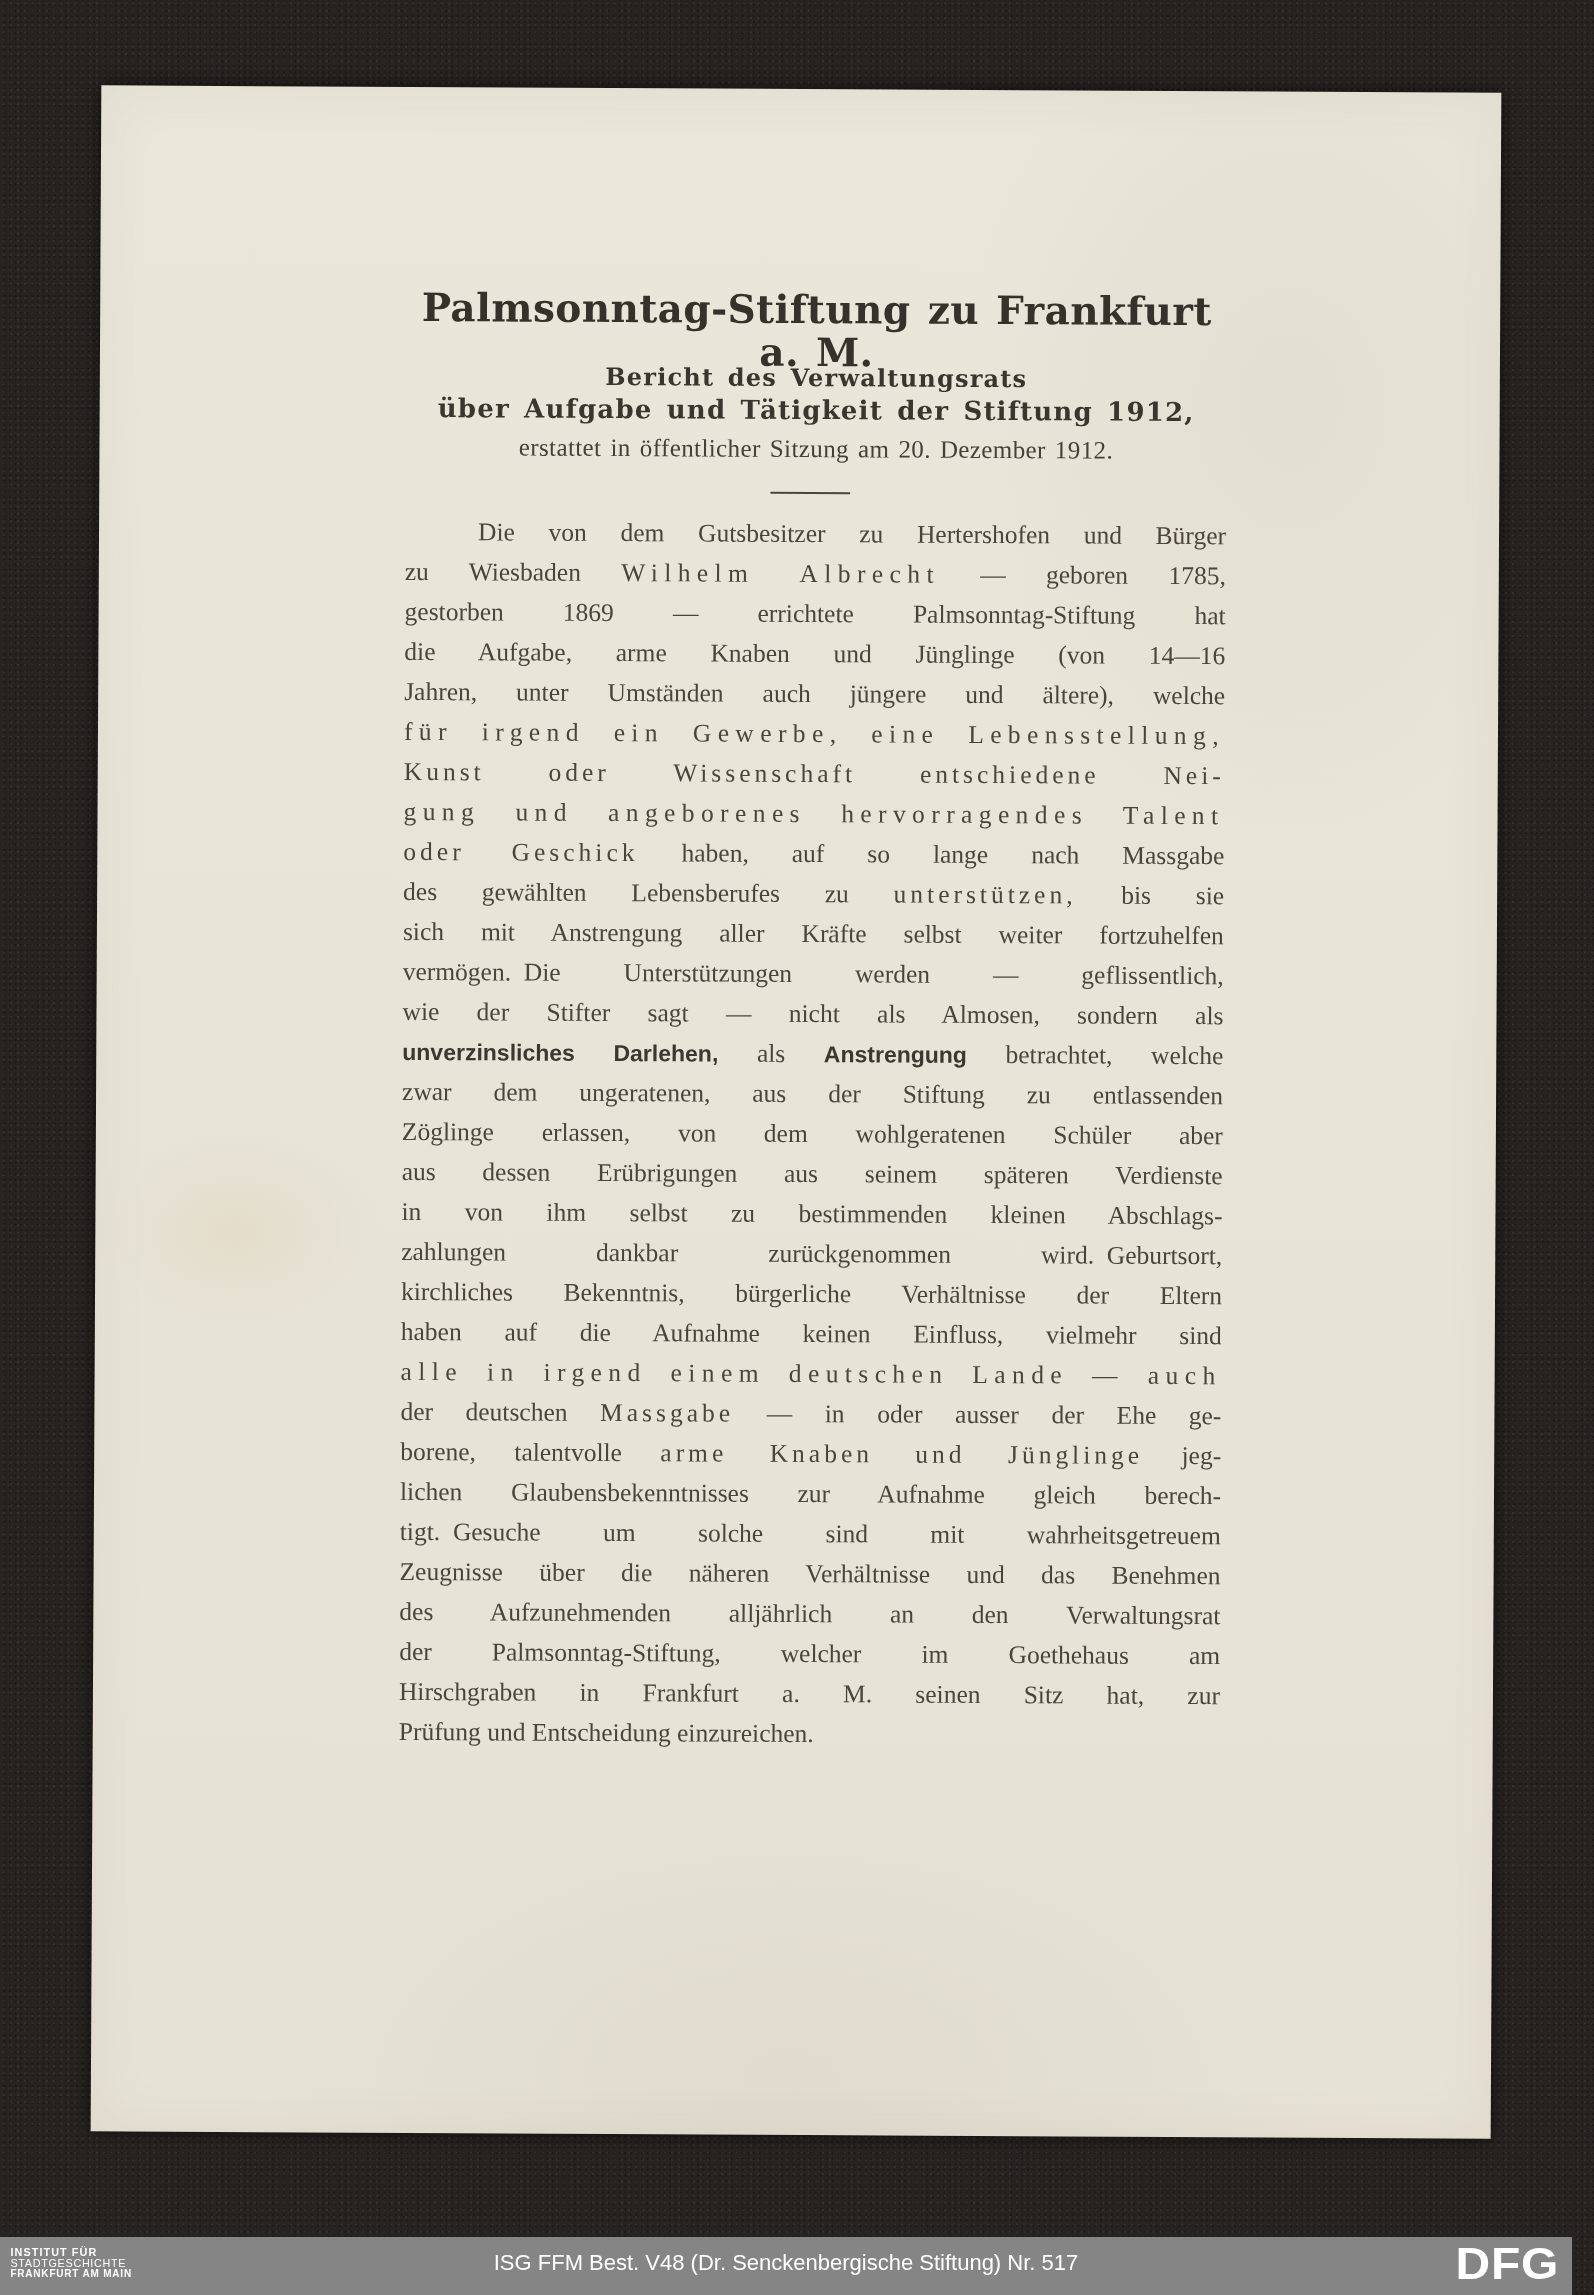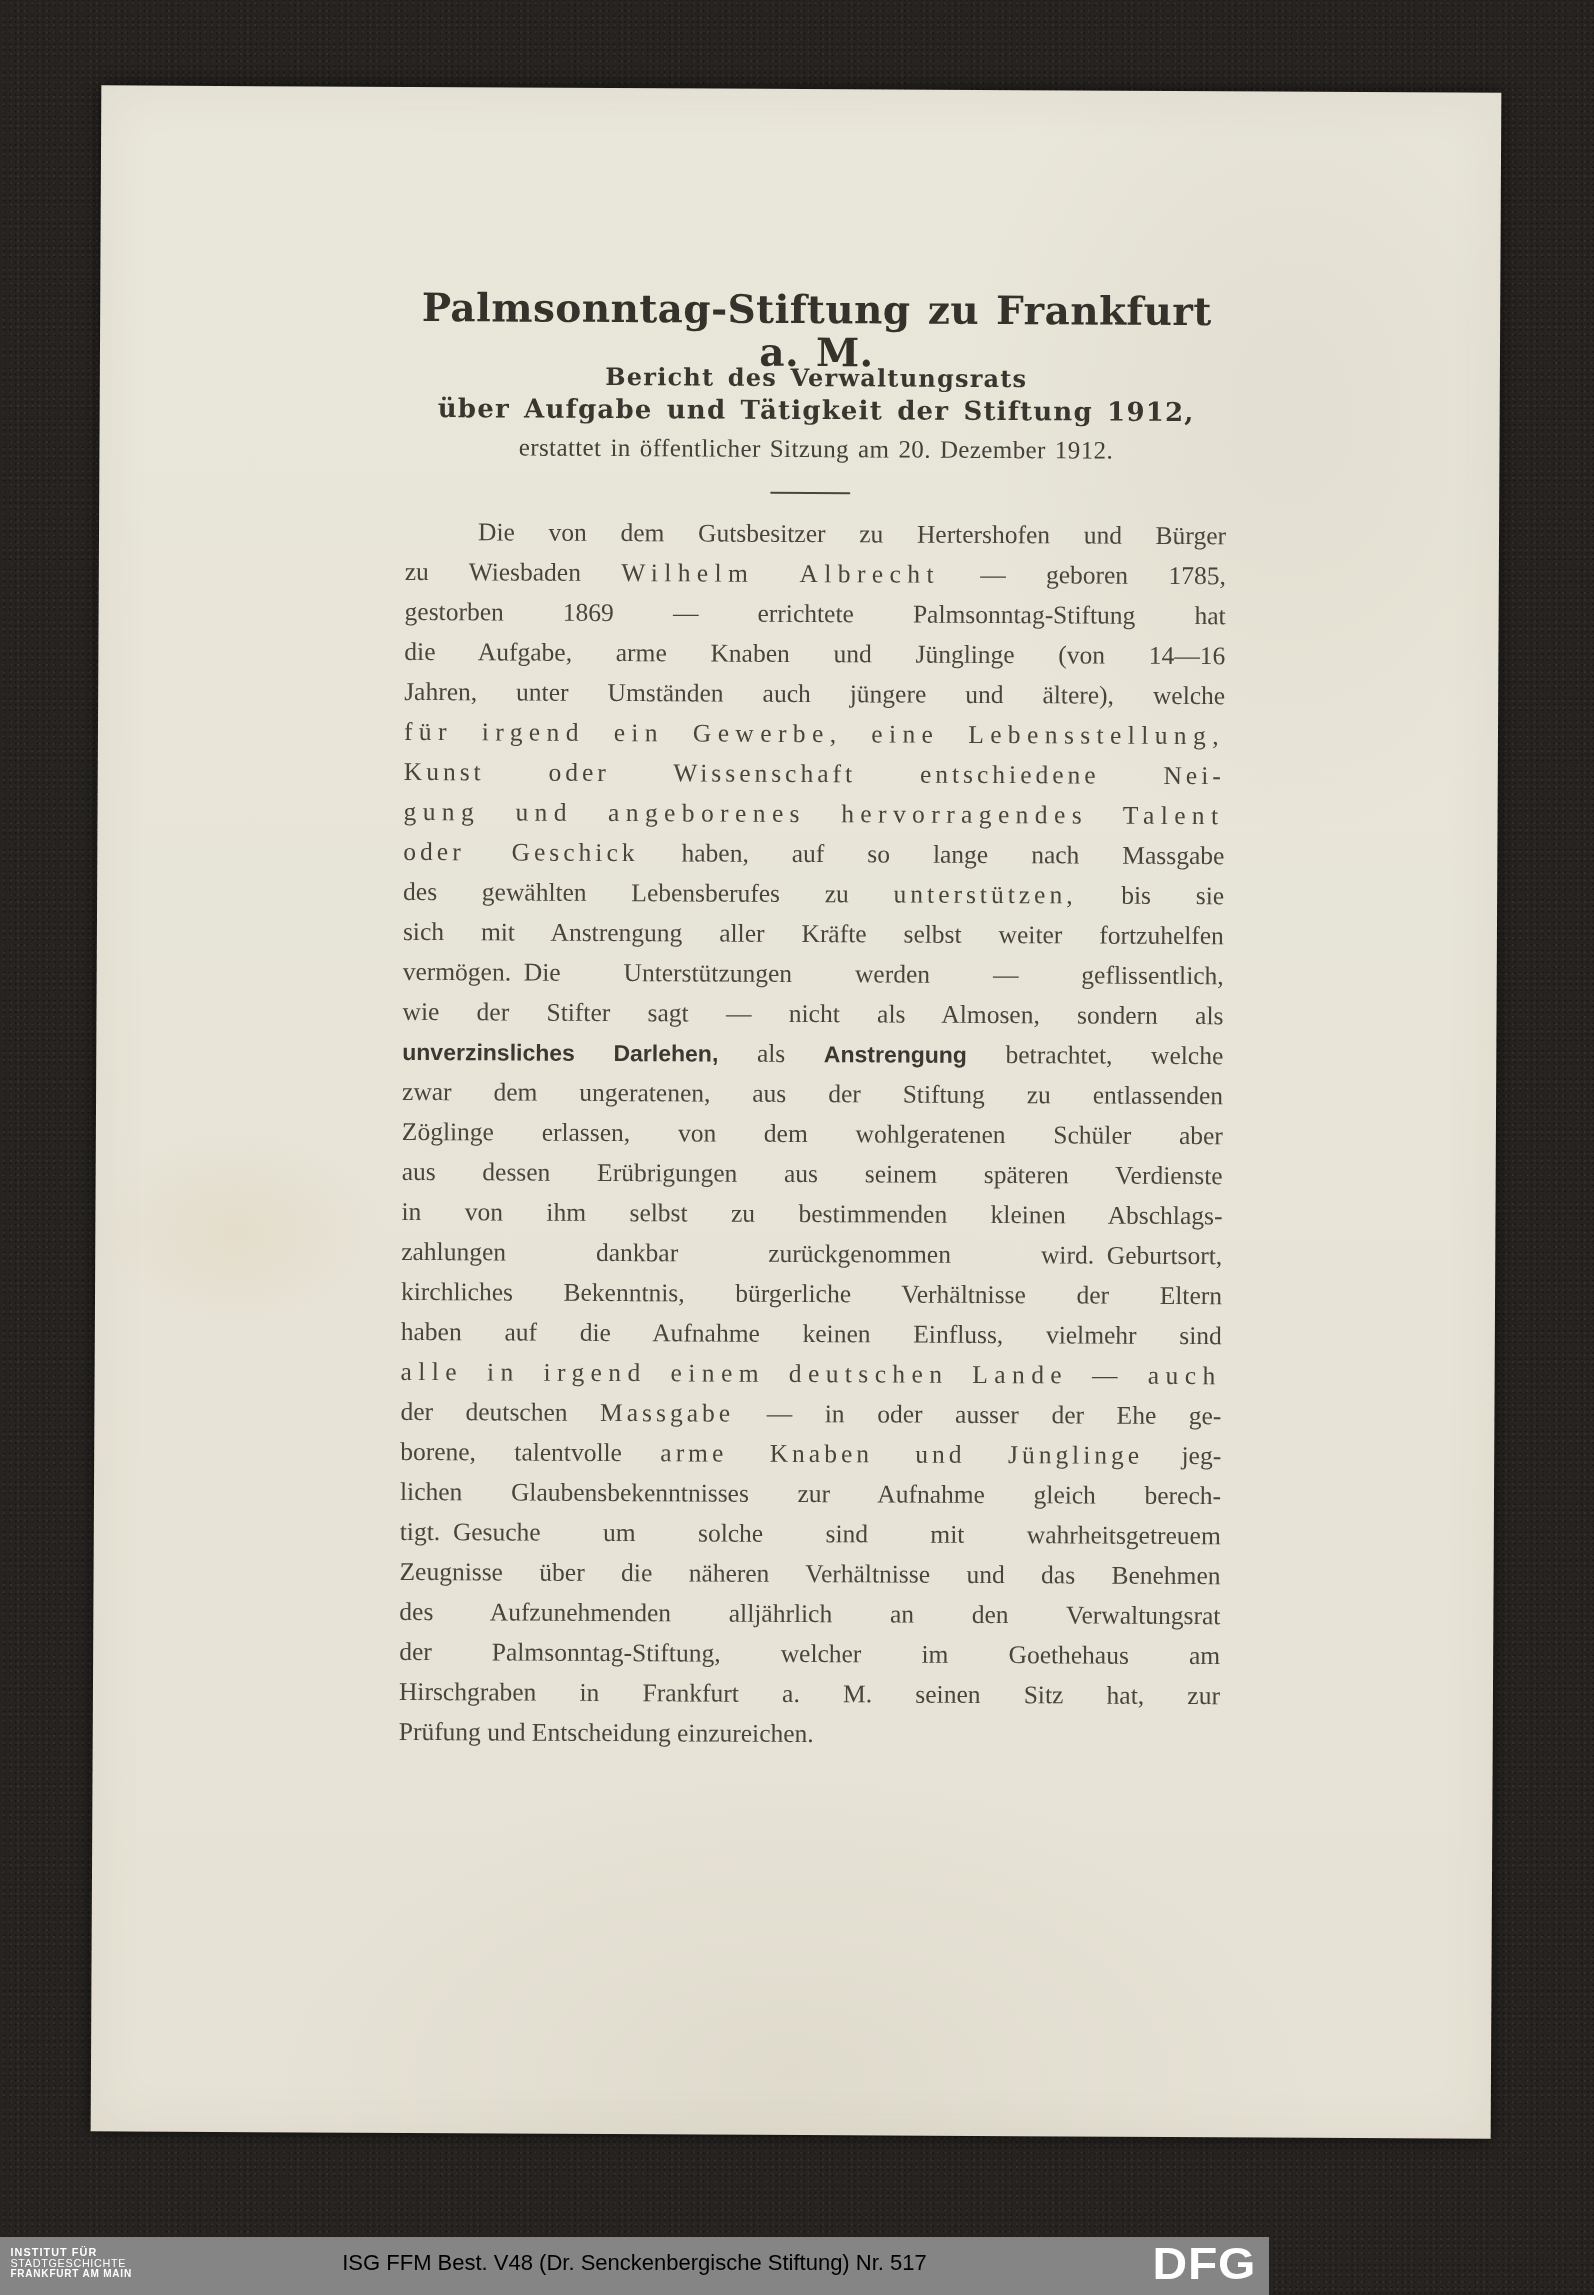--- a/index.html
+++ b/index.html
@@ -55,33 +55,33 @@
   .line{
     height:40px;line-height:40px;white-space:nowrap;
     text-align:justify;text-align-last:justify;
   }
   .line.indent{text-indent:73px;}
   .line.flush{text-align-last:left;}
   .sp1{letter-spacing:4px;}
   .sp2{letter-spacing:6.4px;}
   .b{font-family:"Liberation Sans", sans-serif;font-weight:700;font-size:23px;color:#3c3731;}
   .footerbar{
-    position:absolute;left:0;top:2237px;width:1269px;height:58px;
+    position:absolute;left:0;top:2237px;width:1572px;height:58px;
     background:#858585;
   }
   .inst{
     position:absolute;left:10.4px;top:10.4px;color:#fff;
     font-family:"Liberation Sans", sans-serif;
   }
   .inst-l1{font-weight:700;font-size:10.8px;letter-spacing:1.1px;line-height:11px;}
   .inst-l2{font-weight:400;font-size:10.8px;letter-spacing:0.7px;line-height:11px;}
   .inst-l3{font-weight:700;font-size:10px;letter-spacing:0.8px;line-height:10.4px;}
   .ref{
     position:absolute;left:50%;top:12.8px;transform:translateX(-50%);
-    color:#000000;font-family:"Liberation Sans", sans-serif;font-size:22px;white-space:nowrap;text-align:right;
+    color:#ffffff;font-family:"Liberation Sans", sans-serif;font-size:22px;white-space:nowrap;text-align:right;
   }
   .dfg{
     position:absolute;right:12.8px;top:1.6px;color:#fff;
     font-family:"Liberation Sans", sans-serif;font-weight:700;font-size:48px;
     letter-spacing:0.8px;transform:scaleY(0.92);transform-origin:top;
   }
 </style>
 </head>
 <body>
 

